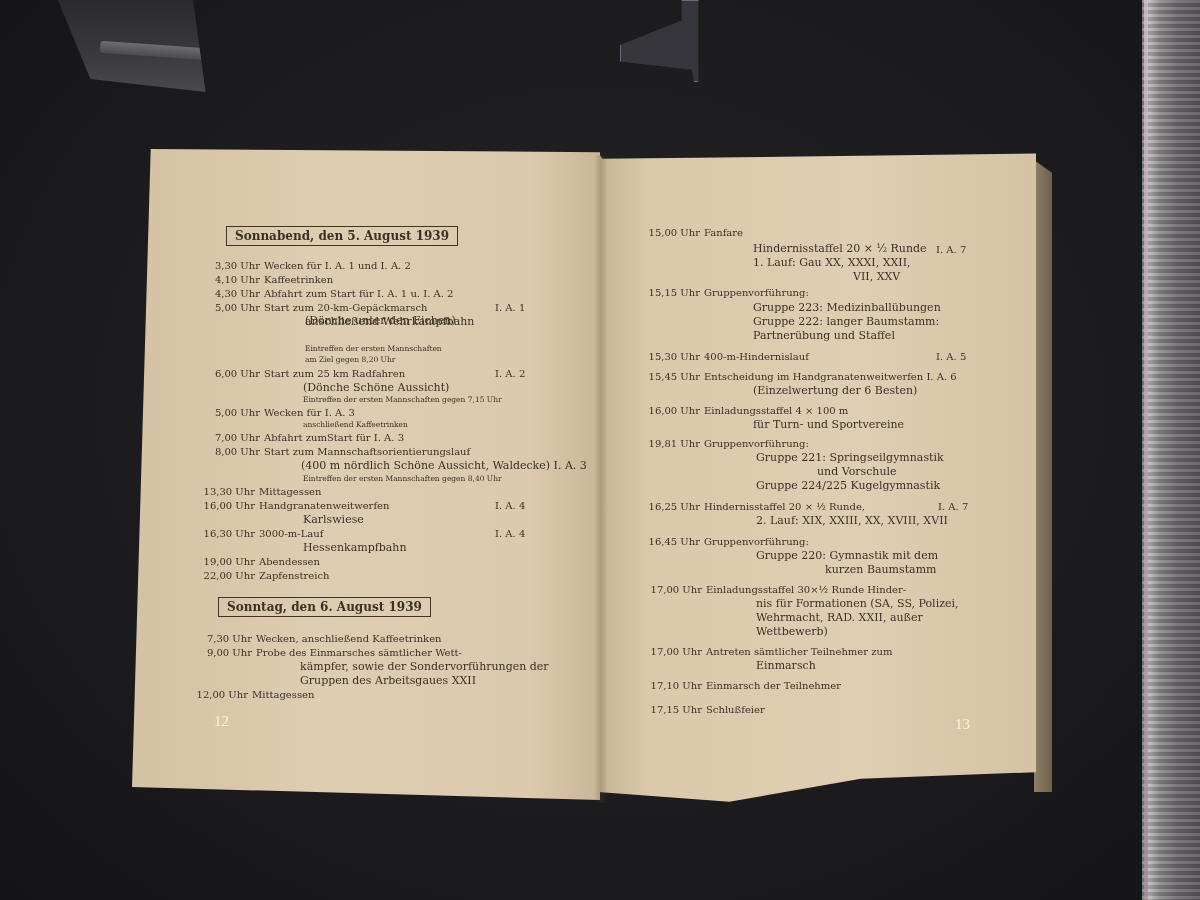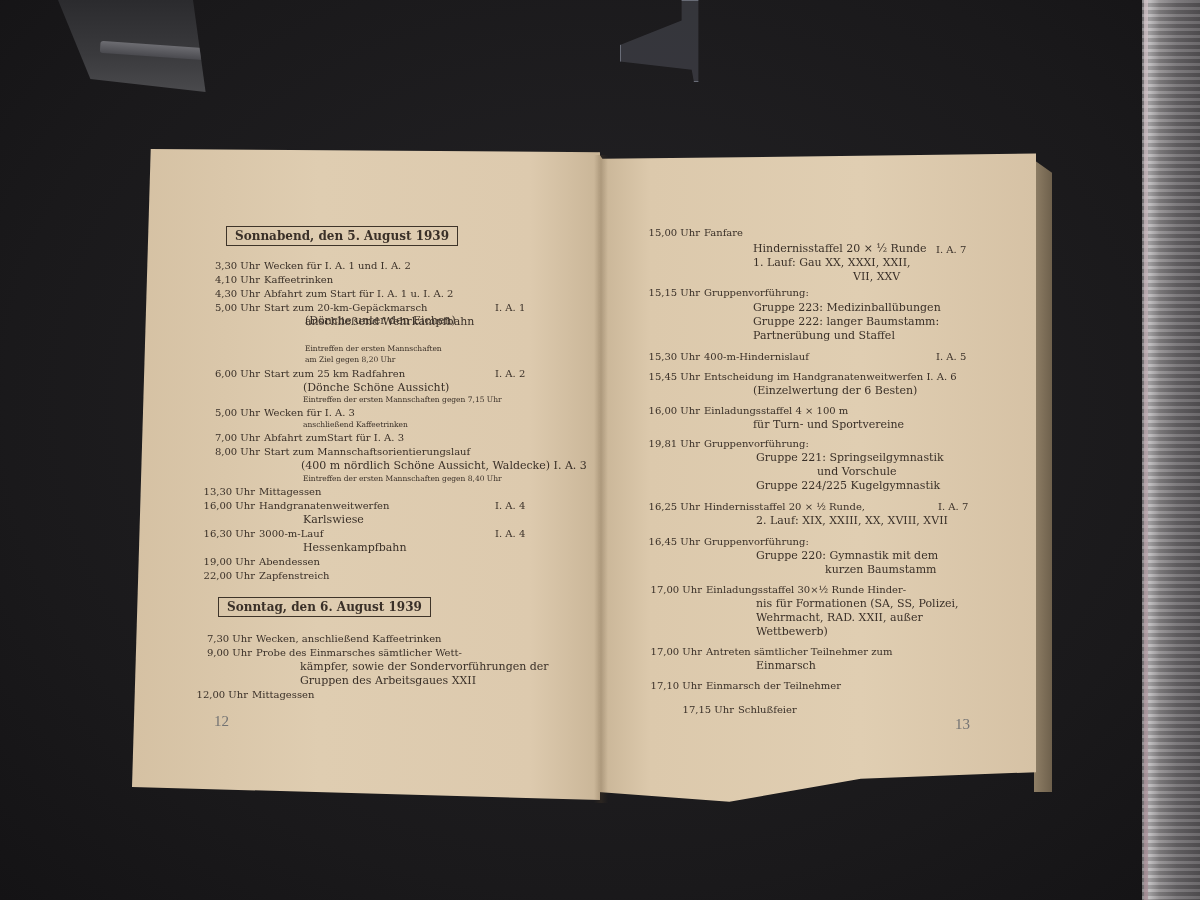--- a/index.html
+++ b/index.html
@@ -67,21 +67,21 @@
   .heading-box {
     position:absolute; border:1.5px solid #3e3429; padding:2px 8px;
     font-size:12px; font-weight:bold; color:#3a3028; white-space:nowrap;
     font-family:"DejaVu Serif", serif;
   }
   .entry { position:absolute; font-size:10px; line-height:14px; white-space:nowrap; }
   .time { display:inline-block; width:52px; text-align:right; margin-right:4px; }
   .cont { position:absolute; font-size:11px; line-height:14px; white-space:nowrap; }
   .small { font-size:7.5px; line-height:12px; }
   .ia { position:absolute; font-size:10px; line-height:14px; white-space:nowrap; }
-  .pagenum { position:absolute; font-size:15px; color:#737373; font-family:"Liberation Serif", serif; }
+  .pagenum { position:absolute; font-size:15px; color:#fef9c3; font-family:"Liberation Serif", serif; }
 </style>
 </head>
 <body>
 
 <div class="backdrop"></div>
 <div class="stand-left">
     <div class="ledge"></div>
   </div>
 <div class="stand-right"></div>
 <div class="frame-right"></div>
@@ -181,17 +181,17 @@
     <div class="entry" style="left:650px;top:583px;"><span class="time">17,00 Uhr</span><span>Einladungsstaffel 30×½ Runde Hinder-</span></div>
     <div class="cont" style="left:756px;top:597px;">nis für Formationen (SA, SS, Polizei,</div>
     <div class="cont" style="left:756px;top:611px;">Wehrmacht, RAD. XXII, außer</div>
     <div class="cont" style="left:756px;top:625px;">Wettbewerb)</div>
 
     <div class="entry" style="left:650px;top:645px;"><span class="time">17,00 Uhr</span><span>Antreten sämtlicher Teilnehmer zum</span></div>
     <div class="cont" style="left:756px;top:659px;">Einmarsch</div>
 
     <div class="entry" style="left:650px;top:679px;"><span class="time">17,10 Uhr</span><span>Einmarsch der Teilnehmer</span></div>
 
-    <div class="entry" style="left:650px;top:703px;margin-left:32px;"><span class="time">17,15 Uhr</span><span>Schlußfeier</span></div>
+    <div class="entry" style="left:650px;top:703px;"><span class="time">17,15 Uhr</span><span>Schlußfeier</span></div>
 
     <div class="pagenum" style="left:955px;top:716px;">13</div>
   </div>
 </div>
 
 </body></html>

